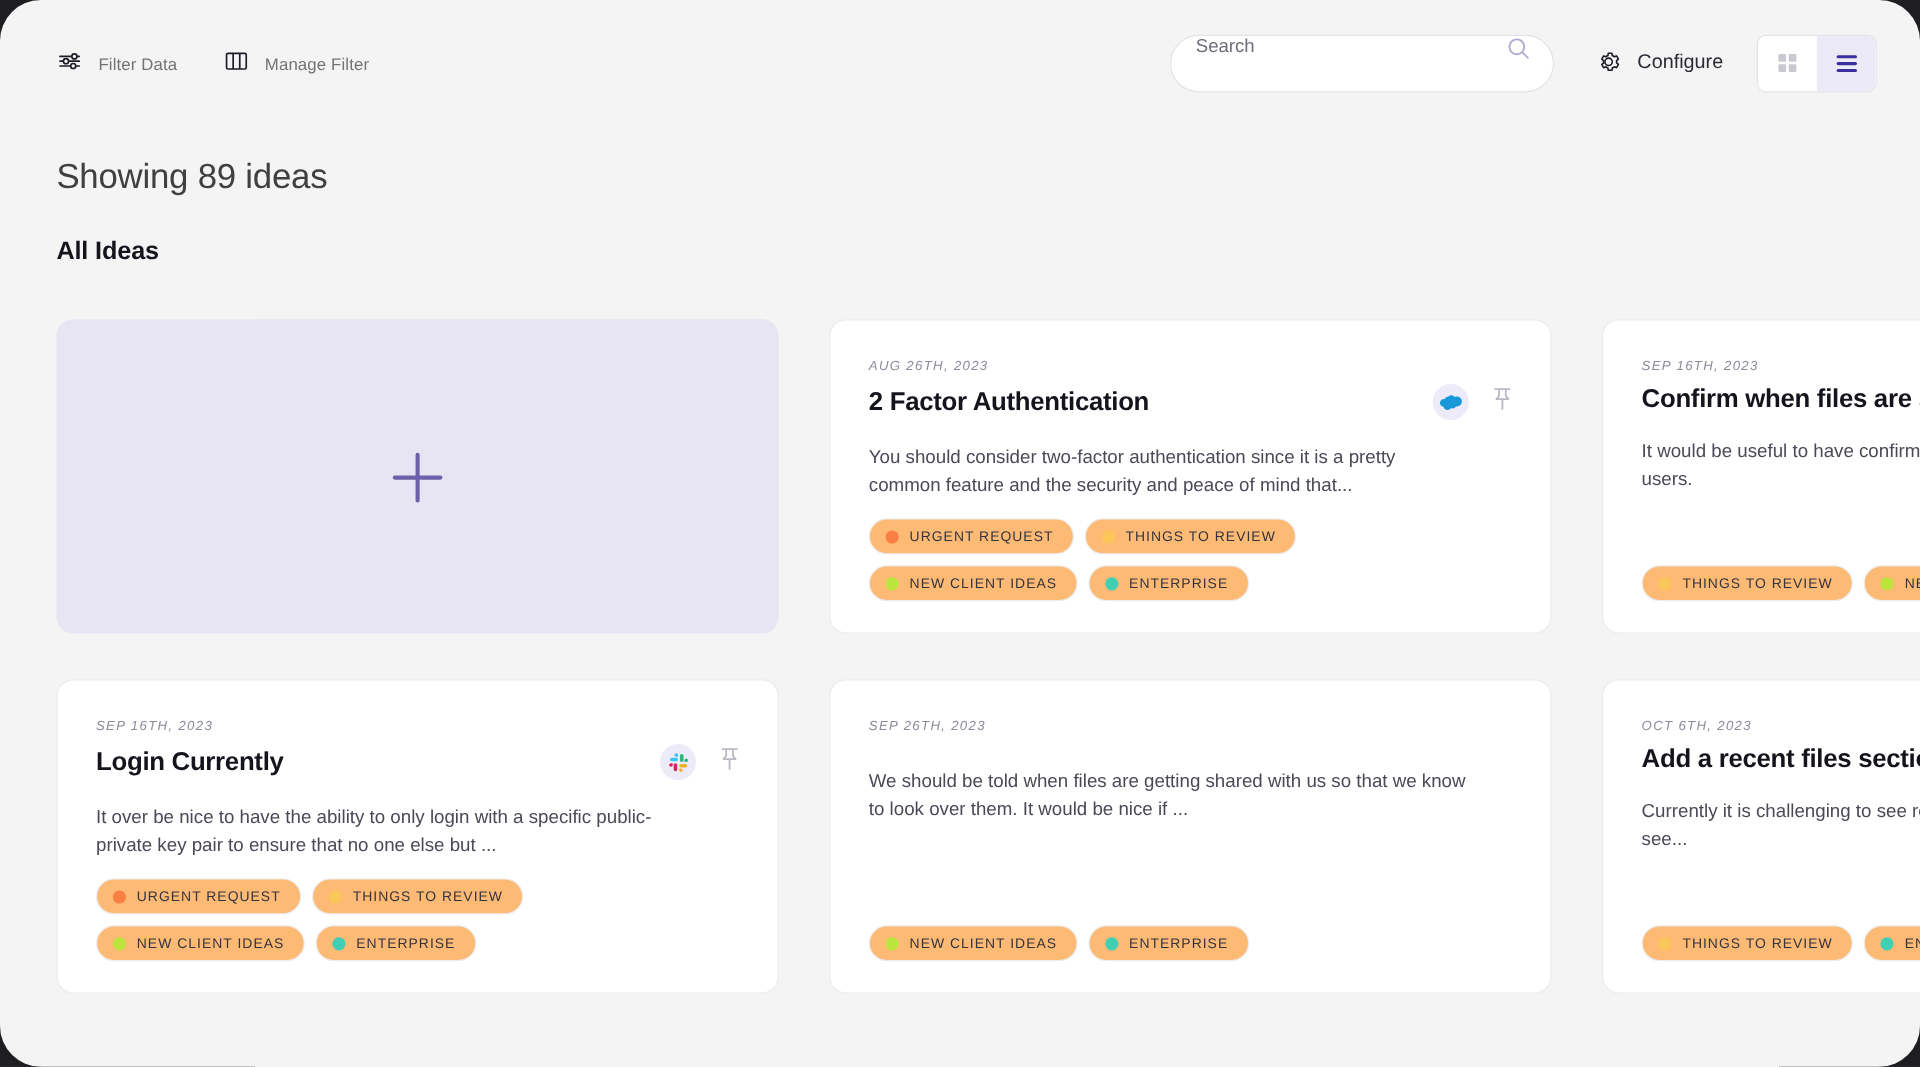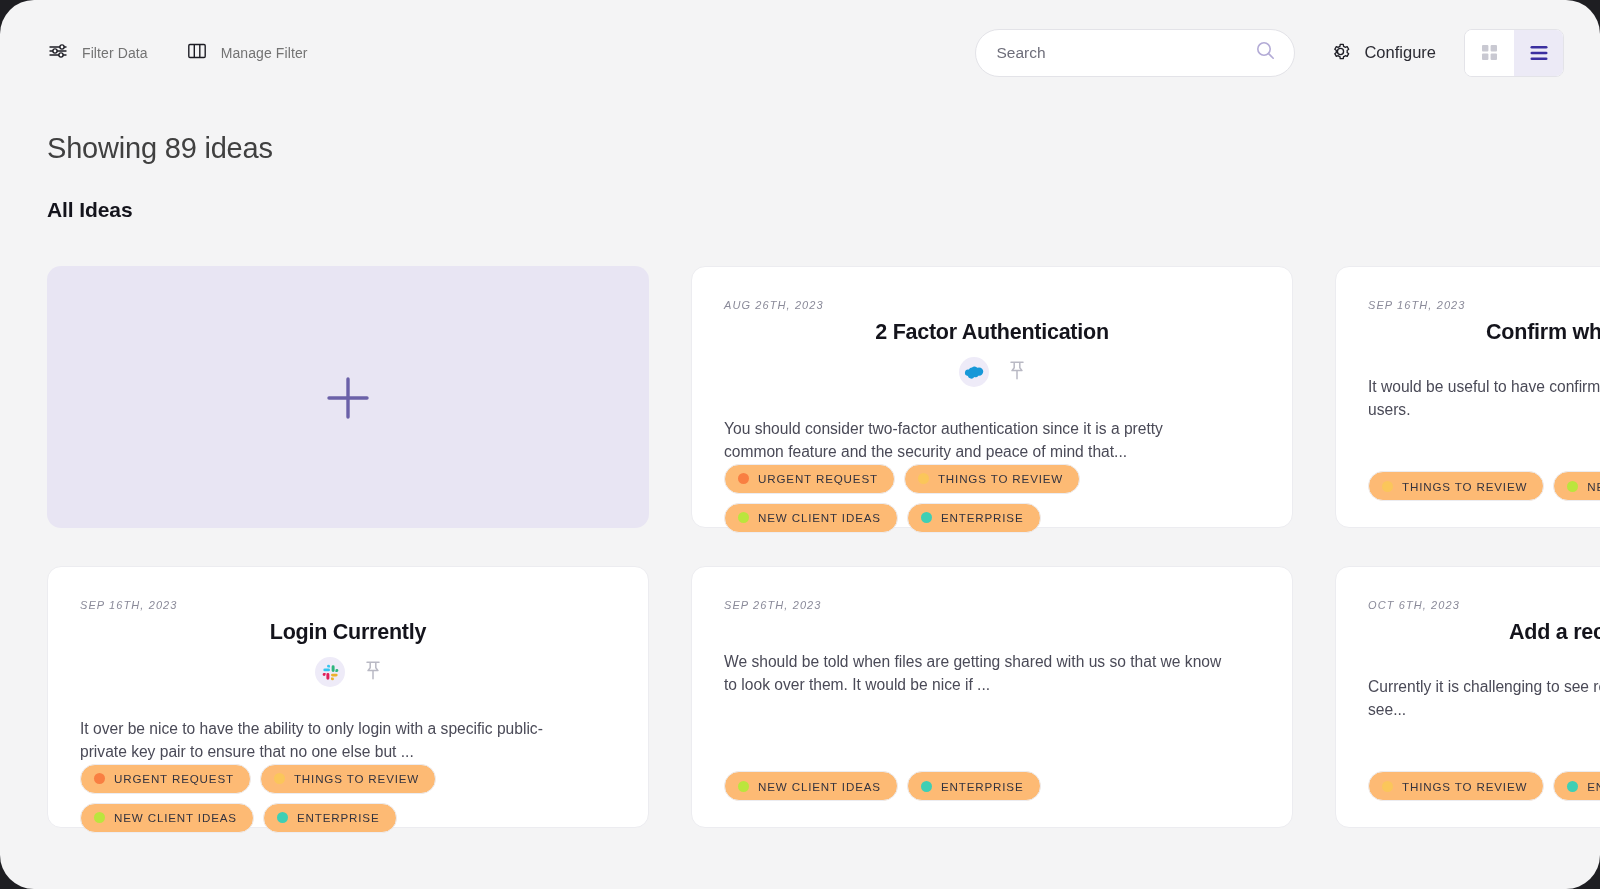--- a/index.html
+++ b/index.html
@@ -64,21 +64,21 @@
     gap: 0;
   }
 
   .search-box {
     width: 320px;
     height: 48px;
     border: 1px solid #e3e3e8;
     border-radius: 24px;
     background: #ffffff;
     display: flex;
-    align-items: center;
+    align-items: flex-start;
     padding: 0 18px 0 20px;
   }
 
   .search-box input {
     flex: 1;
     border: none;
     outline: none;
     font-size: 15.5px;
     font-family: "Liberation Sans", sans-serif;
     color: #3b3b45;
@@ -184,21 +184,20 @@
     text-transform: uppercase;
     margin-bottom: 9px;
     font-style: italic;
   }
 
   .card-title-row {
     display: flex;
     align-items: center;
     justify-content: space-between;
     gap: 12px;
-    flex-direction: column;
   }
 
   .card-title {
     font-size: 21.5px;
     font-weight: 700;
     color: #14141c;
     letter-spacing: -.25px;
     white-space: nowrap;
   }
 
@@ -214,21 +213,21 @@
     border-radius: 50%;
     background: #eeebf8;
     display: flex;
     align-items: center;
     justify-content: center;
   }
 
   .pin-icon { cursor: pointer; display: block; }
 
   .card-body {
-    margin-top: 31px;
+    margin-top: 21px;
     font-size: 15.6px;
     line-height: 1.47;
     color: #4a4a57;
     max-width: 500px;
   }
 
   .card-tags {
     margin-top: auto;
     display: flex;
     flex-wrap: wrap;

